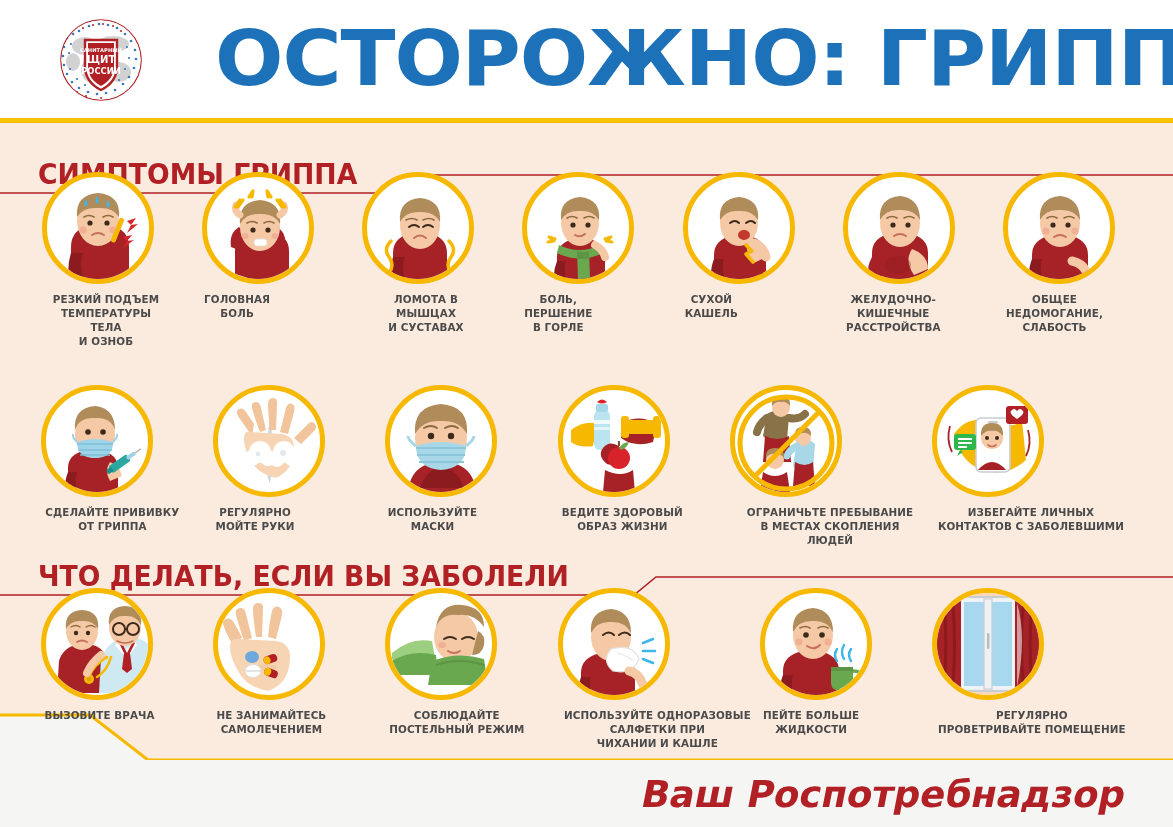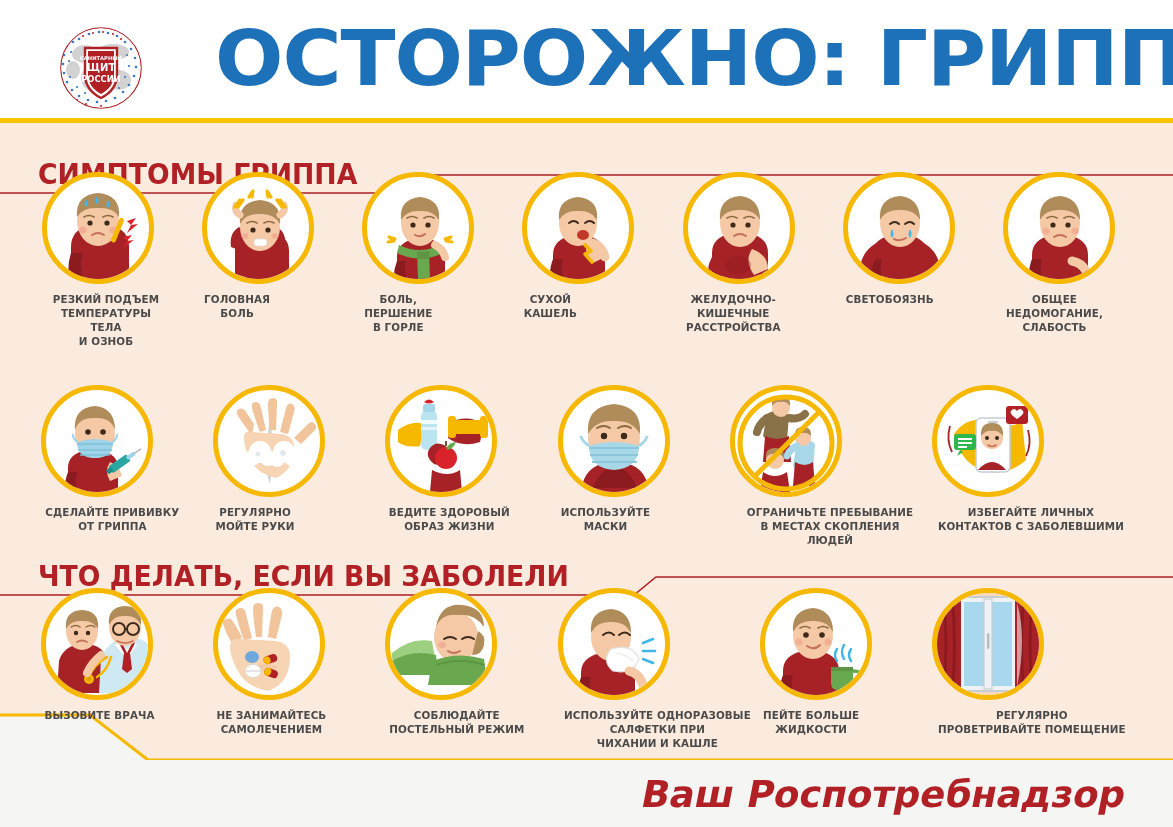--- a/index.html
+++ b/index.html
@@ -13,21 +13,21 @@
     overflow:hidden;
   }
 
   
   .header {
     position:absolute; left:0; top:0; width:1173px; height:118px;
     background:#ffffff;
     display:flex; align-items:center;
   }
   .logo-wrap {
-    position:absolute; left:45px; top:22px;
+    position:absolute; left:45px; top:14px;
     width:112px; height:92px;
     display:flex; align-items:flex-end; justify-content:center;
   }
   .logo-svg { display:block; }
   .poster-title {
     position:absolute; left:215px; top:50%;
     transform:translateY(-50%);
     font-family:"DejaVu Sans", sans-serif;
     font-weight:bold;
     font-size:76px;
@@ -278,20 +278,43 @@
               <path d="M36 10 l4 -6 -1 6"></path>
               <path d="M58 10 l-4 -6 1 6"></path>
             </g>
           </g>
         </svg>
       </div>
       <div class="caption">ГОЛОВНАЯ
 БОЛЬ</div>
     </div>
 
+    <div class="cell" style="width:128px;">
+      <div class="circle" style="width:112px;height:112px;">
+        <svg width="102" height="102" viewBox="0 0 102 102">
+          <g transform="translate(6,10)">
+            <path d="M20 66 q0 -16 20 -21 h14 q20 5 20 21 v28 h-54 z" fill="#a62226"></path>
+            <path d="M20 70 q-4 12 -2 24 h14 q-4 -14 0 -24 z" fill="#8c1b20"></path>
+            <ellipse cx="47" cy="38" rx="20" ry="24" fill="#f5c9a6"></ellipse>
+            <path d="M27 35 q-2 -22 20 -24 q22 2 20 24 q-6 -11 -20 -10 q-14 -1 -20 10 z" fill="#b08c5a"></path>
+            <path d="M36 40 q5 -4 10 0" stroke="#3c2a1c" stroke-width="2" fill="none" stroke-linecap="round"></path>
+            <path d="M50 40 q5 -4 10 0" stroke="#3c2a1c" stroke-width="2" fill="none" stroke-linecap="round"></path>
+            <path d="M33 33 q6 -3 11 0" stroke="#8a6a3e" stroke-width="1.6" fill="none" stroke-linecap="round"></path>
+            <path d="M50 33 q6 -3 11 0" stroke="#8a6a3e" stroke-width="1.6" fill="none" stroke-linecap="round"></path>
+            <path d="M41 51 q6 -5 12 0" stroke="#c4705a" stroke-width="2" fill="none" stroke-linecap="round"></path>
+            <g stroke="#f6b800" stroke-width="3.4" fill="none" stroke-linecap="round">
+              <path d="M18 54 q-8 8 -2 16 q6 8 0 16"></path>
+              <path d="M76 54 q8 8 2 16 q-6 8 0 16"></path>
+            </g>
+          </g>
+        </svg>
+      </div>
+      <div class="caption">ЛОМОТА В МЫШЦАХ
+И СУСТАВАХ</div>
+    </div>
 
     <div class="cell" style="width:128px;">
       <div class="circle" style="width:112px;height:112px;">
         <svg width="102" height="102" viewBox="0 0 102 102">
           <g transform="translate(6,10)">
             <path d="M24 70 q0 -14 18 -19 h12 q18 5 18 19 v24 h-48 z" fill="#a62226"></path>
             <path d="M24 74 q-4 10 -3 20 h13 q-4 -12 -1 -20 z" fill="#8c1b20"></path>
             <ellipse cx="47" cy="36" rx="19" ry="23" fill="#f5c9a6"></ellipse>
             <path d="M28 33 q-2 -21 19 -23 q21 2 19 23 q-6 -10 -19 -9 q-13 -1 -19 9 z" fill="#b08c5a"></path>
             <circle cx="40" cy="38" r="2.6" fill="#3c2a1c"></circle>
@@ -355,42 +378,20 @@
             <path d="M28 62 q-14 8 -14 22 l14 6 q6 -16 0 -28 z" fill="#a62226"></path>
             <ellipse cx="44" cy="78" rx="13" ry="9" fill="#8c1b20" opacity="0.35"></ellipse>
           </g>
         </svg>
       </div>
       <div class="caption">ЖЕЛУДОЧНО-
 КИШЕЧНЫЕ
 РАССТРОЙСТВА</div>
     </div>
 
-    <div class="cell" style="width:128px;">
-      <div class="circle" style="width:112px;height:112px;">
-        <svg width="102" height="102" viewBox="0 0 102 102">
-          <g transform="translate(6,10)">
-            <path d="M18 68 q0 -16 20 -20 h16 q20 4 20 20 v26 h-56 z" fill="#a62226"></path>
-            <path d="M18 72 q-4 10 -3 22 h14 q-4 -12 -1 -22 z" fill="#8c1b20"></path>
-            <ellipse cx="46" cy="36" rx="20" ry="24" fill="#f5c9a6"></ellipse>
-            <path d="M26 33 q-2 -22 20 -24 q20 2 20 24 q-6 -11 -20 -10 q-14 -1 -20 10 z" fill="#b08c5a"></path>
-            <path d="M36 37 q5 -4 9 0" stroke="#3c2a1c" stroke-width="2" fill="none" stroke-linecap="round"></path>
-            <path d="M51 37 q5 -4 9 0" stroke="#3c2a1c" stroke-width="2" fill="none" stroke-linecap="round"></path>
-            <g fill="#3fb5e8">
-              <path d="M38 42 q3 6 0 9 q-3 -3 0 -9"></path>
-              <path d="M56 42 q3 6 0 9 q-3 -3 0 -9"></path>
-            </g>
-            <path d="M40 52 q6 3 12 -1" stroke="#c4705a" stroke-width="2" fill="none" stroke-linecap="round"></path>
-            <path d="M24 62 q-12 8 -12 22" stroke="#a62226" stroke-width="12" fill="none" stroke-linecap="round"></path>
-            <path d="M68 62 q12 8 12 22" stroke="#a62226" stroke-width="12" fill="none" stroke-linecap="round"></path>
-          </g>
-        </svg>
-      </div>
-      <div class="caption">СВЕТОБОЯЗНЬ</div>
-    </div>
 
     <div class="cell" style="width:128px;">
       <div class="circle" style="width:112px;height:112px;">
         <svg width="102" height="102" viewBox="0 0 102 102">
           <g transform="translate(6,10)">
             <path d="M18 68 q0 -16 20 -20 h16 q20 4 20 20 v26 h-56 z" fill="#a62226"></path>
             <path d="M18 72 q-4 10 -3 22 h14 q-4 -12 -1 -22 z" fill="#8c1b20"></path>
             <ellipse cx="46" cy="36" rx="20" ry="24" fill="#f5c9a6"></ellipse>
             <path d="M26 33 q-2 -22 20 -24 q20 2 20 24 q-6 -11 -20 -10 q-14 -1 -20 10 z" fill="#b08c5a"></path>
             <circle cx="39" cy="38" r="2.6" fill="#3c2a1c"></circle>
@@ -467,63 +468,63 @@
         </svg>
       </div>
       <div class="caption">РЕГУЛЯРНО
 МОЙТЕ РУКИ</div>
     </div>
 
     <div class="cell" style="width:170px;">
       <div class="circle" style="width:112px;height:112px;">
         <svg width="102" height="102" viewBox="0 0 102 102">
           <g transform="translate(4,6)">
+            <path d="M14 96 q2 -22 20 -28 h28 q18 6 20 28 z" fill="#a62226"></path>
+            <path d="M26 92 q6 -18 22 -22 q16 4 22 22 z" fill="#8c1b20"></path>
+            <ellipse cx="47" cy="42" rx="26" ry="30" fill="#f5c9a6"></ellipse>
+            <path d="M21 38 q-2 -28 26 -30 q28 2 26 30 q-8 -14 -26 -13 q-18 -1 -26 13 z" fill="#b08c5a"></path>
+            <circle cx="37" cy="40" r="3.2" fill="#3c2a1c"></circle>
+            <circle cx="57" cy="40" r="3.2" fill="#3c2a1c"></circle>
+            <path d="M30 32 q7 -4 13 0" stroke="#8a6a3e" stroke-width="2" fill="none" stroke-linecap="round"></path>
+            <path d="M51 32 q7 -4 13 0" stroke="#8a6a3e" stroke-width="2" fill="none" stroke-linecap="round"></path>
+            <path d="M22 50 q25 -8 50 0 q0 22 -25 24 q-25 -2 -25 -24 z" fill="#a8d8e8"></path>
+            <path d="M22 52 h50 M23 59 h48 M25 66 h45" stroke="#8cc6da" stroke-width="1.8"></path>
+            <path d="M22 50 q-8 -6 -8 -10" stroke="#a8d8e8" stroke-width="3" fill="none"></path>
+            <path d="M72 50 q8 -6 8 -10" stroke="#a8d8e8" stroke-width="3" fill="none"></path>
+          </g>
+        </svg>
+      </div>
+      <div class="caption">ИСПОЛЬЗУЙТЕ
+МАСКИ</div>
+    </div>
+
+    <div class="cell" style="width:170px;">
+      <div class="circle" style="width:112px;height:112px;">
+        <svg width="102" height="102" viewBox="0 0 102 102">
+          <g transform="translate(4,6)">
             <path d="M4 34 q14 -10 26 -6 l-4 22 q-14 2 -22 -4 z" fill="#f6b800"></path>
             <rect x="27" y="14" width="16" height="40" rx="6" fill="#b9e4f0"></rect>
             <rect x="29" y="8" width="12" height="8" rx="2" fill="#a4d8e8"></rect>
             <path d="M30 6 q5 -5 10 0 q-5 3 -10 0z" fill="#d8232a"></path>
             <rect x="27" y="24" width="16" height="4" fill="#ffffff" opacity="0.8"></rect>
             <rect x="27" y="31" width="16" height="3" fill="#ffffff" opacity="0.6"></rect>
             <path d="M56 26 q18 -8 34 2 l-4 18 q-18 6 -32 -4 z" fill="#a62226"></path>
             <rect x="58" y="24" width="32" height="14" rx="5" fill="#f6b800"></rect>
             <rect x="54" y="20" width="8" height="22" rx="3" fill="#f6b800"></rect>
             <rect x="86" y="20" width="8" height="22" rx="3" fill="#f6b800"></rect>
             <path d="M40 68 q-10 -8 -4 -16 q6 -8 16 -2 l-4 20 z" fill="#a62226"></path>
             <circle cx="52" cy="62" r="11" fill="#d8232a"></circle>
             <path d="M52 52 q4 -6 10 -6 q-2 6 -8 8 z" fill="#6aa84f"></path>
             <path d="M52 50 v-5" stroke="#7a5230" stroke-width="2"></path>
             <path d="M38 74 q16 8 28 0 l2 22 h-32 z" fill="#a62226"></path>
           </g>
         </svg>
       </div>
       <div class="caption">ВЕДИТЕ ЗДОРОВЫЙ
 ОБРАЗ ЖИЗНИ</div>
-    </div>
-
-    <div class="cell" style="width:170px;">
-      <div class="circle" style="width:112px;height:112px;">
-        <svg width="102" height="102" viewBox="0 0 102 102">
-          <g transform="translate(4,6)">
-            <path d="M14 96 q2 -22 20 -28 h28 q18 6 20 28 z" fill="#a62226"></path>
-            <path d="M26 92 q6 -18 22 -22 q16 4 22 22 z" fill="#8c1b20"></path>
-            <ellipse cx="47" cy="42" rx="26" ry="30" fill="#f5c9a6"></ellipse>
-            <path d="M21 38 q-2 -28 26 -30 q28 2 26 30 q-8 -14 -26 -13 q-18 -1 -26 13 z" fill="#b08c5a"></path>
-            <circle cx="37" cy="40" r="3.2" fill="#3c2a1c"></circle>
-            <circle cx="57" cy="40" r="3.2" fill="#3c2a1c"></circle>
-            <path d="M30 32 q7 -4 13 0" stroke="#8a6a3e" stroke-width="2" fill="none" stroke-linecap="round"></path>
-            <path d="M51 32 q7 -4 13 0" stroke="#8a6a3e" stroke-width="2" fill="none" stroke-linecap="round"></path>
-            <path d="M22 50 q25 -8 50 0 q0 22 -25 24 q-25 -2 -25 -24 z" fill="#a8d8e8"></path>
-            <path d="M22 52 h50 M23 59 h48 M25 66 h45" stroke="#8cc6da" stroke-width="1.8"></path>
-            <path d="M22 50 q-8 -6 -8 -10" stroke="#a8d8e8" stroke-width="3" fill="none"></path>
-            <path d="M72 50 q8 -6 8 -10" stroke="#a8d8e8" stroke-width="3" fill="none"></path>
-          </g>
-        </svg>
-      </div>
-      <div class="caption">ИСПОЛЬЗУЙТЕ
-МАСКИ</div>
     </div>
 
     <div class="cell" style="width:200px;">
       <div class="circle" style="width:112px;height:112px;">
         <svg width="102" height="102" viewBox="0 0 102 102">
           <g transform="translate(2,4)">
             <path d="M30 20 q12 -8 22 2 l-2 24 q-14 6 -24 -4 z" fill="#8a7248"></path>
             <circle cx="44" cy="14" r="9" fill="#f5c9a6"></circle>
             <path d="M35 12 q-1 -10 9 -10 q10 0 9 10 q-4 -5 -9 -4 q-5 -1 -9 4z" fill="#b08c5a"></path>
             <path d="M30 24 q-8 6 -10 14" stroke="#8a7248" stroke-width="8" fill="none" stroke-linecap="round"></path>

